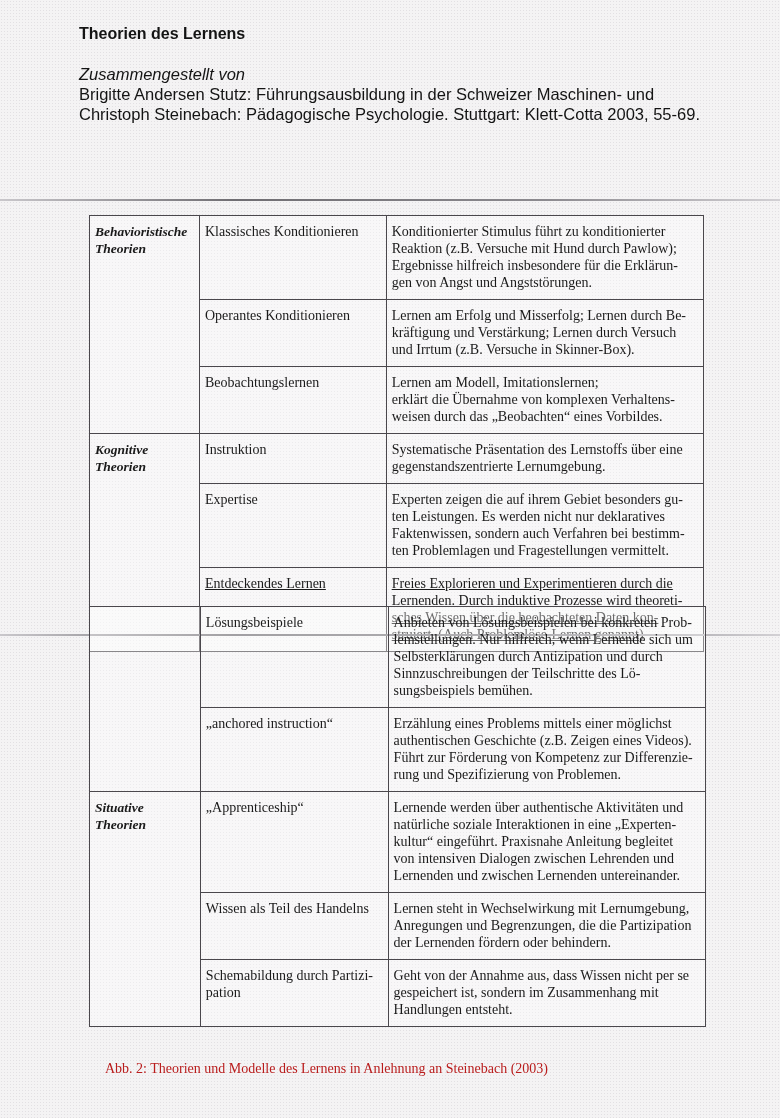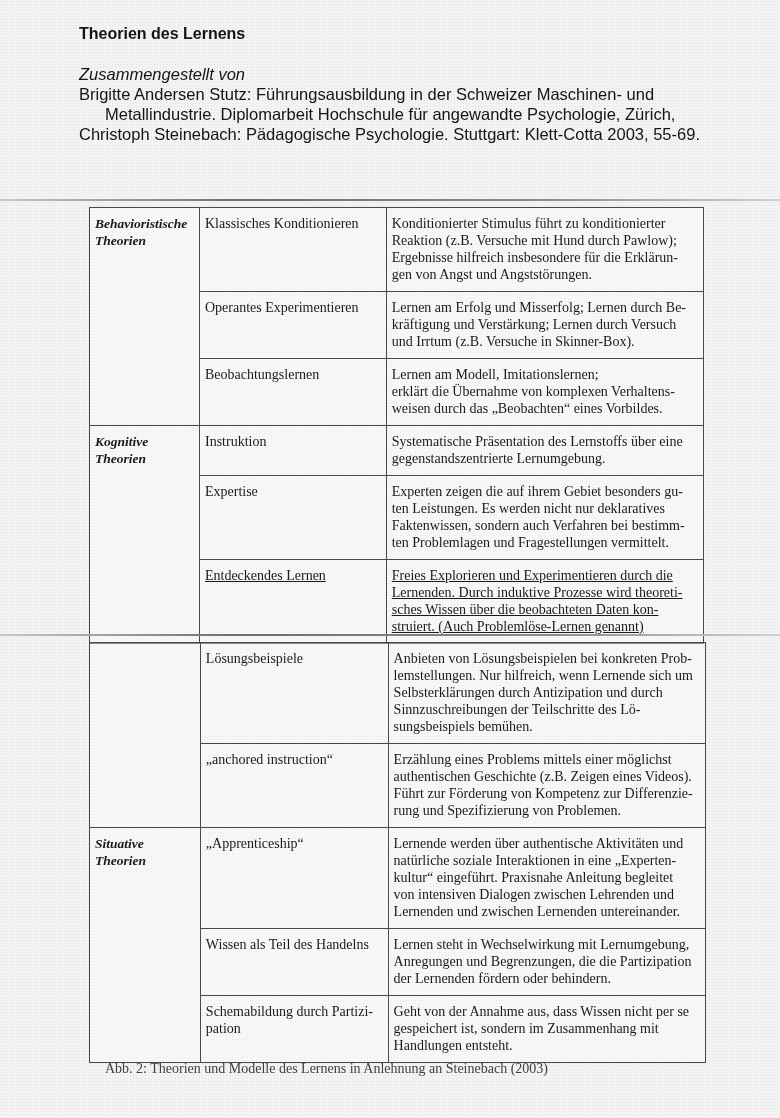--- a/index.html
+++ b/index.html
@@ -19,56 +19,55 @@
   .edge-line { position:absolute; left:0; width:780px; height:2px;
     background:linear-gradient(to right,#c9c7cb,#6f6d72 30%,#8c8a8f 70%,#d2d0d4); }
   table.t { position:absolute; border-collapse:collapse;
     font-family:"Liberation Serif", serif; font-size:14px; line-height:17px; color:#1a1a1a;
     background:rgba(255,255,255,0.35); }
   table.t td { border:1.3px solid #4a474c; vertical-align:top; padding:7px 5px 8px 5px; }
   td.cat { font-weight:bold; font-style:italic; padding-left:4px; font-size:13.5px; }
   td.cat span { display:block; }
   td.desc { white-space:pre-line; }
   .caption { position:absolute; left:105px; top:1061px;
-    font-family:"Liberation Serif", serif; font-size:14px; color:#404040; }
+    font-family:"Liberation Serif", serif; font-size:14px; color:#b91c1c; }
 </style>
 </head>
 <body>
 
 <div class="header">
   <div class="title">Theorien des Lernens</div>
   <div class="gap"></div>
   <div class="it">Zusammengestellt von</div>
   <div>Brigitte Andersen Stutz: Führungsausbildung in der Schweizer Maschinen- und</div>
-  <div class="hang">Metallindustrie. Diplomarbeit Hochschule für angewandte Psychologie, Zürich,</div>
   <div>Christoph Steinebach: Pädagogische Psychologie. Stuttgart: Klett-Cotta 2003, 55-69.</div>
 </div>
 
 <div class="edge-line" style="top:199px;"></div>
 
-<table class="t" style="left:89px; top:207px; width:615px;padding-left:18px;">
+<table class="t" style="left:89px; top:215px; width:615px;padding-left:18px;">
   <colgroup>
       <col style="width:110px">
       <col style="width:187px">
       <col style="width:318px">
     </colgroup>
   <tbody>
     <tr style="height:80px;">
       <td class="cat" rowspan="3">
         <span>Behavioristische</span>
         <span>Theorien</span>
       </td>
       <td>Klassisches Konditionieren</td>
       <td class="desc">Konditionierter Stimulus führt zu konditionierter
 Reaktion (z.B. Versuche mit Hund durch Pawlow);
 Ergebnisse hilfreich insbesondere für die Erklärun-
 gen von Angst und Angststörungen.</td>
     </tr>
     <tr style="height:65px;">
-      <td>Operantes Experimentieren</td>
+      <td>Operantes Konditionieren</td>
       <td class="desc">Lernen am Erfolg und Misserfolg; Lernen durch Be-
 kräftigung und Verstärkung; Lernen durch Versuch
 und Irrtum (z.B. Versuche in Skinner-Box).</td>
     </tr>
     <tr style="height:66px;">
       <td>Beobachtungslernen</td>
       <td class="desc">Lernen am Modell, Imitationslernen;
 erklärt die Übernahme von komplexen Verhaltens-
 weisen durch das „Beobachten“ eines Vorbildes.</td>
     </tr>
@@ -93,21 +92,21 @@
       <td class="desc">Freies Explorieren und Experimentieren durch die
 Lernenden. Durch induktive Prozesse wird theoreti-
 sches Wissen über die beobachteten Daten kon-
 struiert. (Auch Problemlöse-Lernen genannt)</td>
     </tr>
   </tbody>
 </table>
 
 <div class="edge-line" style="top:634px;"></div>
 
-<table class="t" style="left:89px; top:642px; width:617px;">
+<table class="t" style="left:89px; top:606px; width:617px;">
   <colgroup>
       <col style="width:111px">
       <col style="width:188px">
       <col style="width:318px">
     </colgroup>
   <tbody>
     <tr style="height:99px;">
       <td class="cat" rowspan="2">
         <span></span>
         <span></span>

